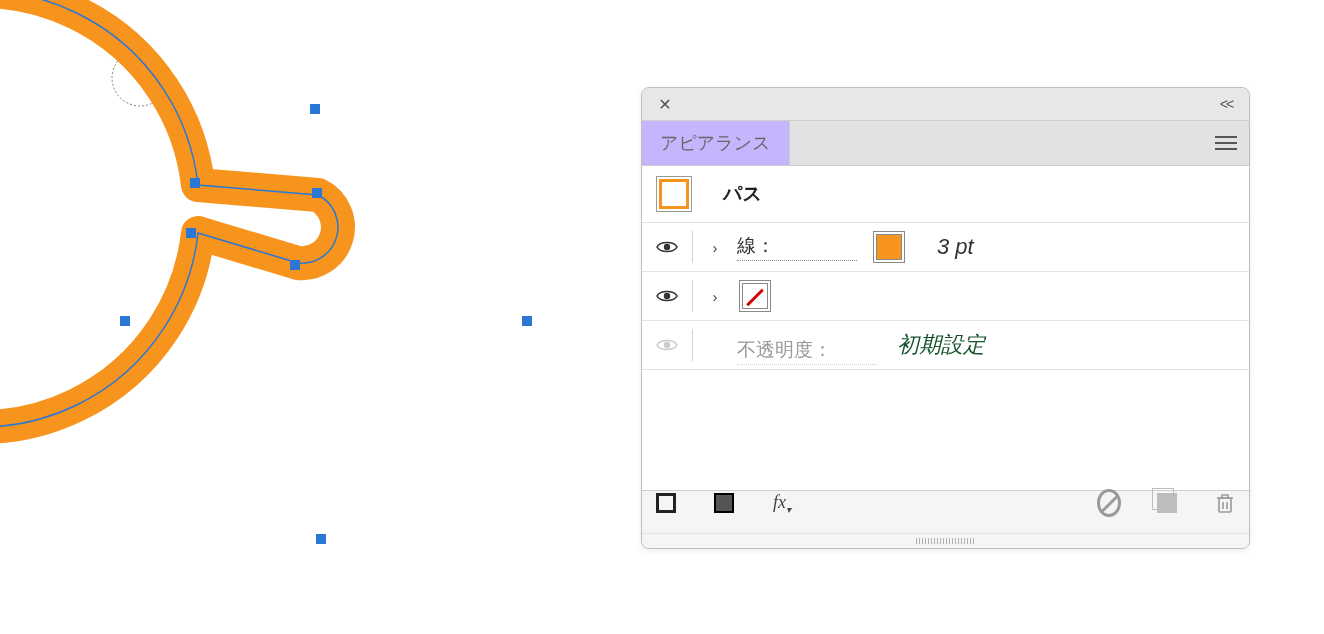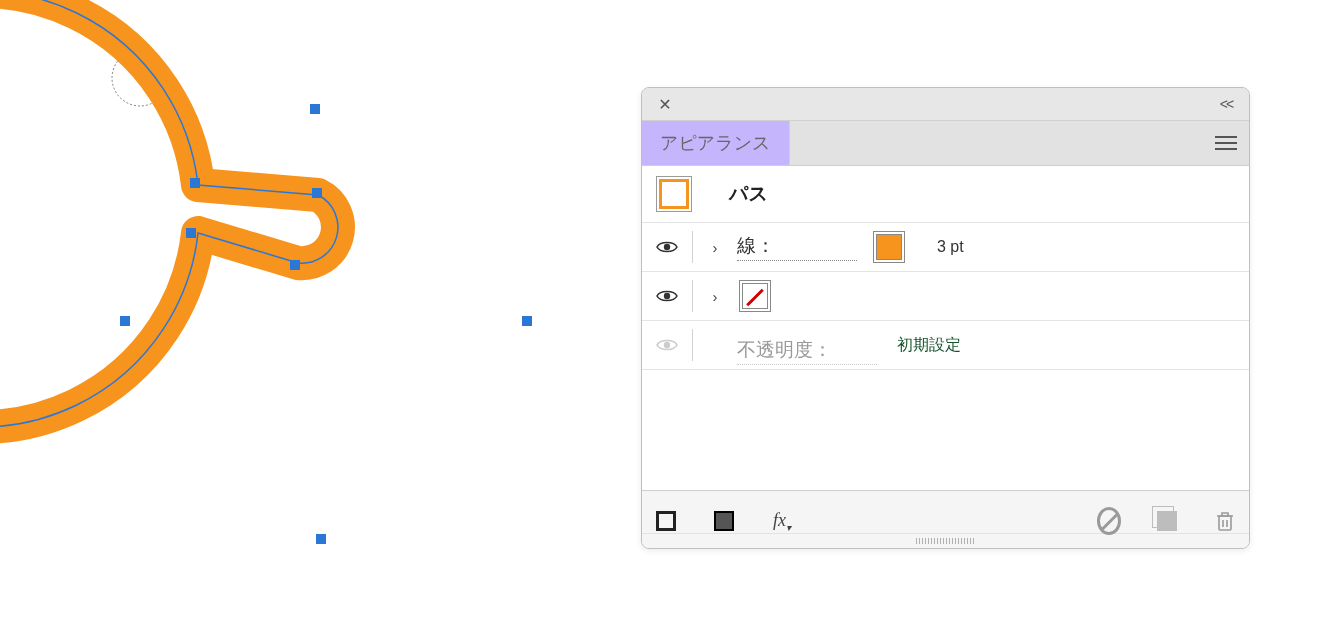--- a/index.html
+++ b/index.html
@@ -93,21 +93,21 @@
   .hamburger span { display:block; height:2px; background:#555; }
 
   .panel-body {
     background: #ffffff;
   }
 
   
   .obj-row {
     display: flex;
     align-items: center;
-    gap: 21px;
+    gap: 15px;
     padding: 10px 14px 10px 14px;
     border-bottom: 1px solid #e4e4e4;
   }
   .obj-swatch {
     width: 36px;
     height: 36px;
     border: 1px solid #9a9a9a;
     box-sizing: border-box;
     background: #ffffff;
     position: relative;
@@ -194,37 +194,38 @@
     content: "";
     position: absolute;
     left: 4px; right: 4px; top: 50%;
     height: 3px;
     background: #d40000;
     transform: rotate(-45deg);
     transform-origin: center;
     z-index: 2;
   }
   .attr-value {
-    font-size: 16px;
+    font-size: 22px;
     color: #333;
     margin-left: 24px;
+    font-style: italic;
   }
   .attr-value.link { color: #14532d; }
 
   .panel-body-fill {
     height: 120px;
   }
 
   
   .panel-footer {
     height: 42px;
     border-top: 1px solid #cfcfcf;
     background: #f5f5f5;
     display: flex;
-    align-items: flex-end;
+    align-items: flex-start;
     padding: 0 12px;
     gap: 34px;
   }
   .panel-footer .spacer { flex: 1; }
   .ft-btn {
     width: 24px;
     height: 24px;
     display: flex;
     align-items: center;
     justify-content: center;

